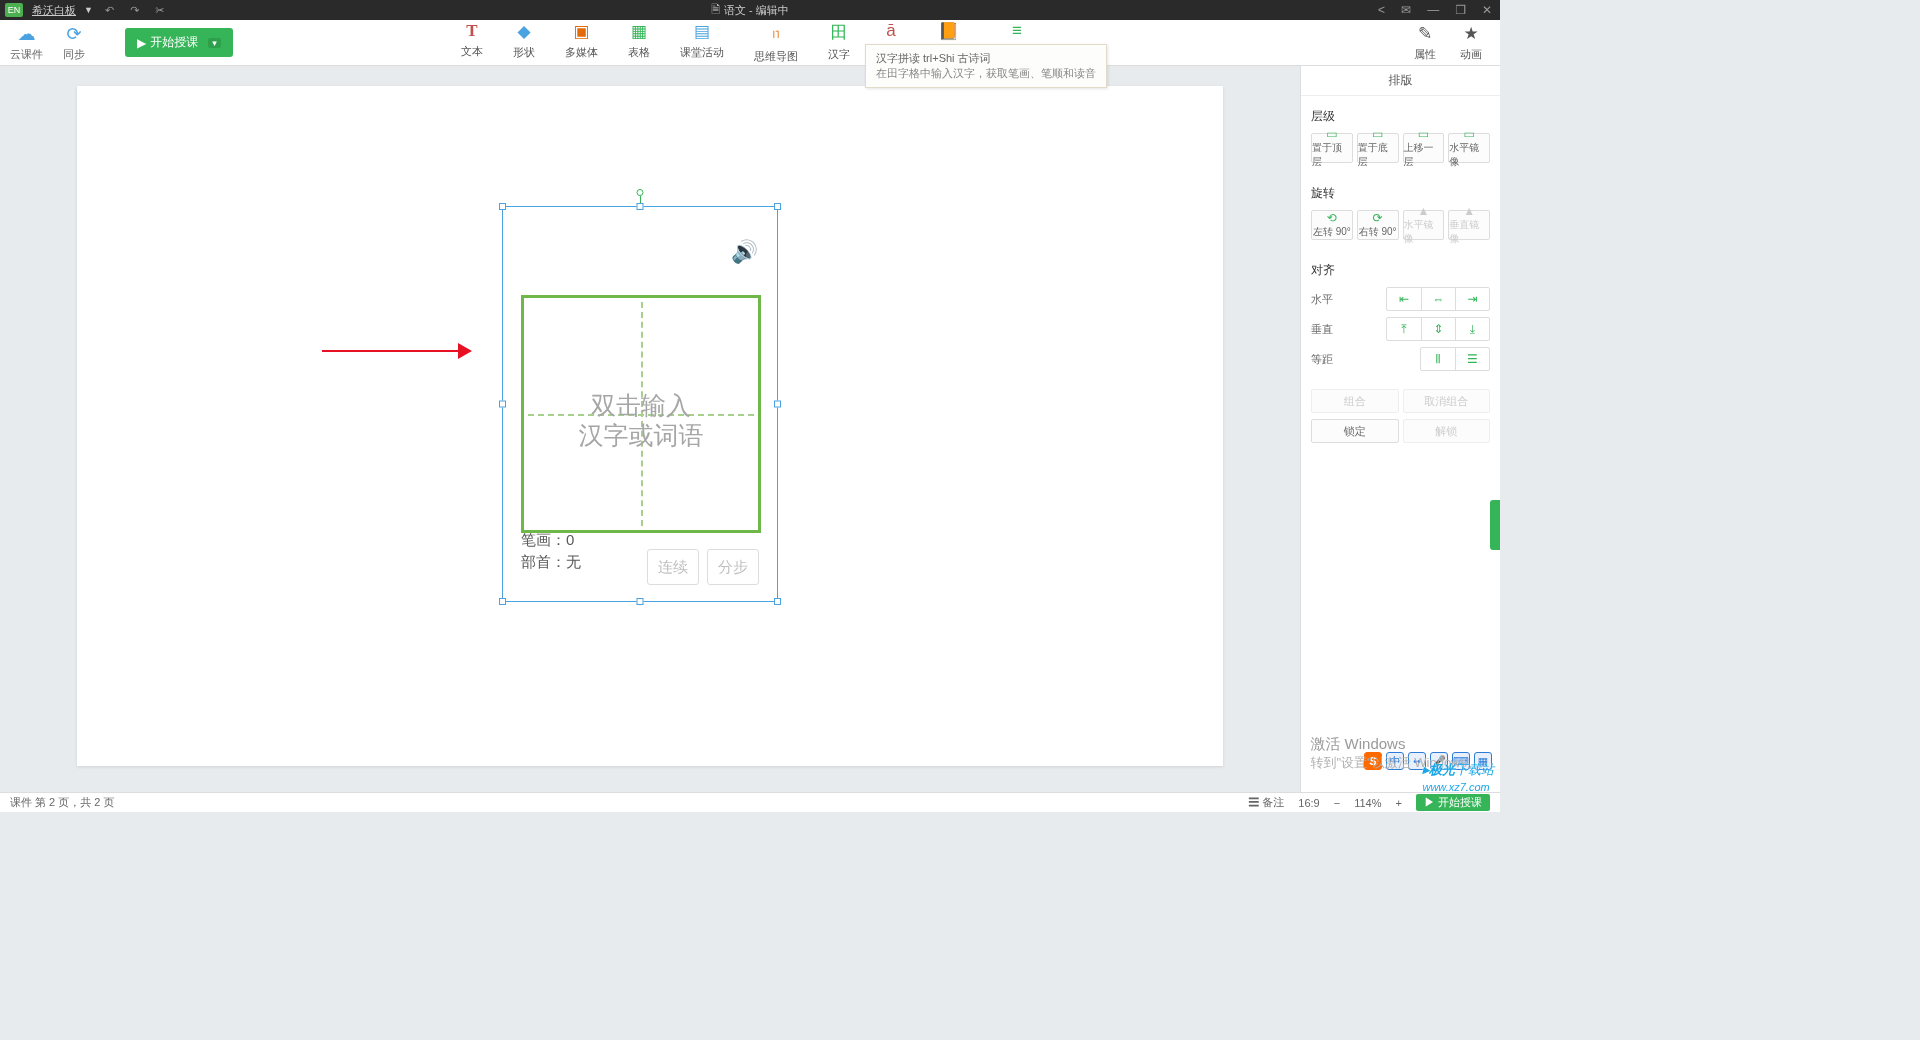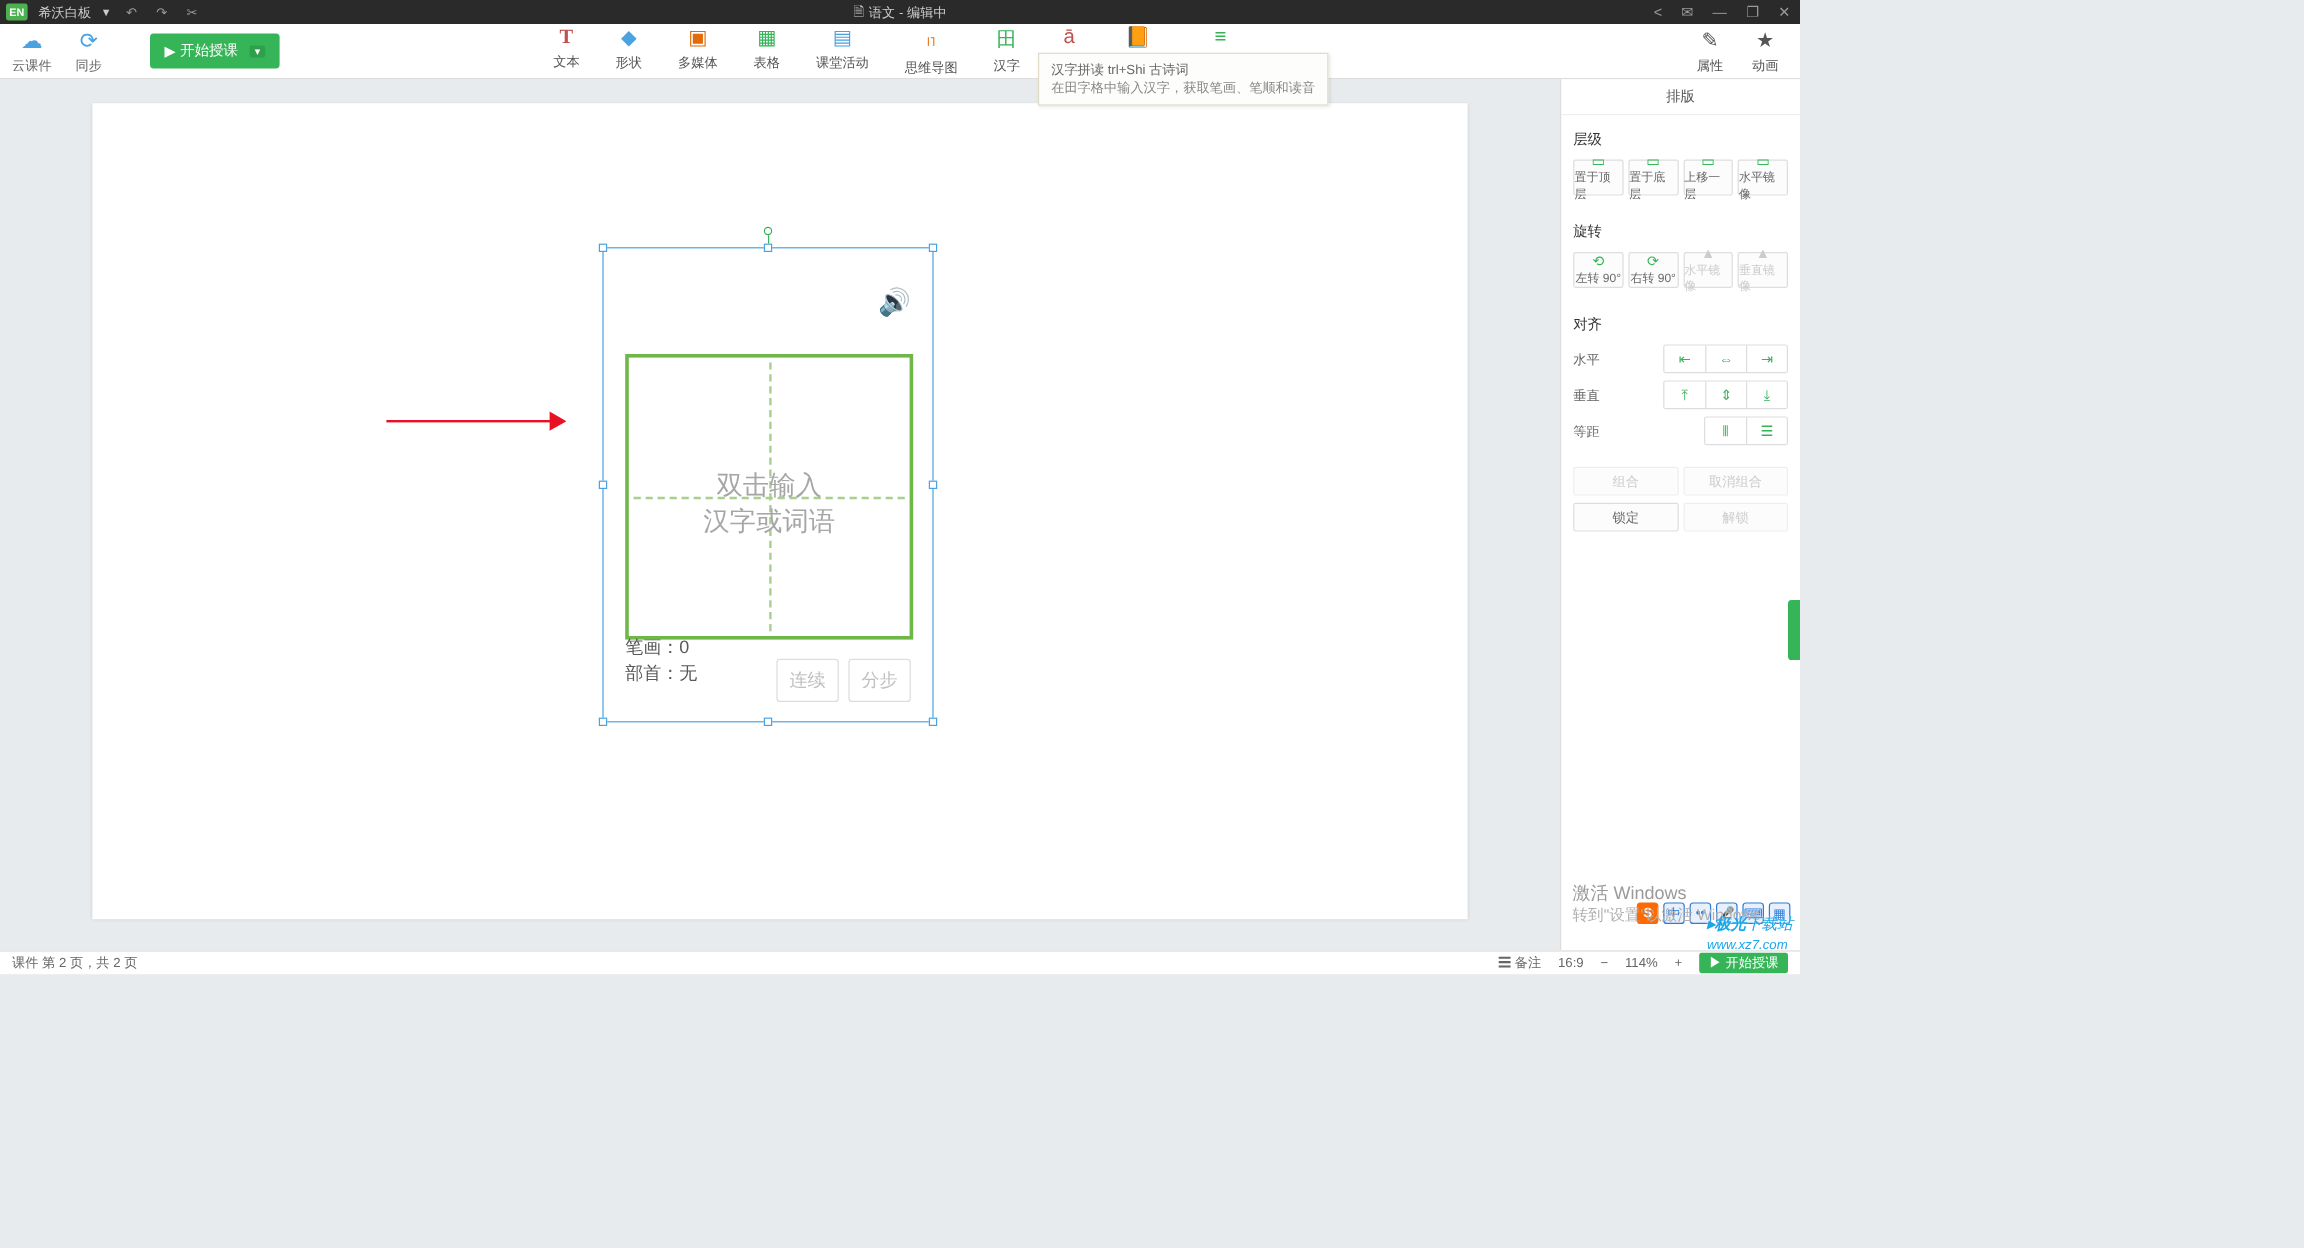--- a/index.html
+++ b/index.html
@@ -1,21 +1,21 @@
 <!DOCTYPE html>
 <html><head>
 <meta charset="utf-8">
 <style>
 * { box-sizing: border-box; margin: 0; padding: 0; font-family: "Microsoft YaHei", sans-serif; }
 body { background: #e8ebee; overflow: hidden; width: 1500px; height: 812px; position: relative; }
 
 
 .titlebar { height: 20px; background: #2a2a2a; display: flex; align-items: center; color: #ccc; font-size: 11px; position: relative; }
-.titlebar .logo { width: 18px; height: 14px; background: #4caf50; color: #fff; font-size: 9px; font-weight: bold; display: flex; align-items: center; justify-content: center; margin: 0 5px; border-radius: 2px; }
-.titlebar .app-title { padding: 0 4px; }
+.titlebar .logo { width: 18px; height: 14px; background: #4caf50; color: #fff; font-size: 9px; font-weight: normal; display: flex; align-items: center; justify-content: center; margin: 0 5px; border-radius: 2px; }
+.titlebar .app-title { padding: 0 4px; text-decoration: underline; }
 .titlebar .tb-icon { padding: 0 8px; color: #999; cursor: pointer; font-size: 11px; }
 .titlebar .center { position: absolute; left: 50%; transform: translateX(-50%); display: flex; align-items: center; gap: 4px; }
 .titlebar .right { position: absolute; right: 0; display: flex; align-items: center; }
 .titlebar .right span { padding: 0 8px; color: #999; font-size: 12px; }
 .titlebar .msg { color: #f5a623; }
 
 
 .ribbon { height: 46px; background: #fff; display: flex; align-items: center; border-bottom: 1px solid #ddd; }
 .ribbon .rb-left { display: flex; align-items: center; padding: 0 10px; gap: 20px; }
 .ribbon .rb-btn { display: flex; flex-direction: column; align-items: center; gap: 2px; font-size: 11px; color: #666; cursor: pointer; }
@@ -56,21 +56,21 @@
 .h-bl { left: -4px; bottom: -4px; } .h-br { right: -4px; bottom: -4px; }
 .h-t  { left: 50%; top: -4px; transform: translateX(-50%); } .h-b  { left: 50%; bottom: -4px; transform: translateX(-50%); }
 .h-l  { left: -4px; top: 50%; transform: translateY(-50%); } .h-r  { right: -4px; top: 50%; transform: translateY(-50%); }
 .rot  { width:7px; height:7px; border:1px solid #35b558; background:#fff; border-radius:50%; position:absolute; left:50%; top:-18px; transform:translateX(-50%); }
 .rot-line { width:1px; height:10px; background:#35b558; position:absolute; left:50%; top:-11px; }
 
 .speaker { position: absolute; right: 18px; top: 32px; color: #c5e0b4; font-size: 22px; }
 .zi-grid { position: absolute; left: 18px; top: 88px; width: 240px; height: 238px; border: 3px solid #6fb748; }
 .zi-grid .vdash { position:absolute; left:50%; top:4px; bottom:4px; border-left: 2px dashed #a8d08d; }
 .zi-grid .hdash { position:absolute; top:50%; left:4px; right:4px; border-top: 2px dashed #a8d08d; }
-.zi-grid .ph { position:absolute; width:100%; top:92px; text-align:center; color:#a6a6a6; font-size:22px; line-height:30px; }
+.zi-grid .ph { position:absolute; width:100%; top:92px; text-align:center; color:#a6a6a6; font-size:25px; line-height:30px; }
 
 .card-bottom { position:absolute; left:18px; bottom: 16px; right:18px; display:flex; align-items:center; }
 .card-bottom .info { font-size:15px; color:#595959; line-height:22px; }
 .card-bottom .btns { margin-left:auto; display:flex; gap:8px;margin-top:32px; }
 .card-bottom .btn { width:52px; height:36px; border:1px solid #ddd; color:#bfbfbf; font-size:15px; display:flex; align-items:center; justify-content:center; border-radius:3px; }
 
 
 .arrow { position:absolute; left: 245px; top: 255px; width: 150px; height: 20px; }
 .arrow-line { position:absolute; left:0; top:9px; width:140px; height:2px; background:#e81123; }
 .arrow-head { position:absolute; right:0; top:2px; width:0; height:0; border-left:14px solid #e81123; border-top:8px solid transparent; border-bottom:8px solid transparent; }

